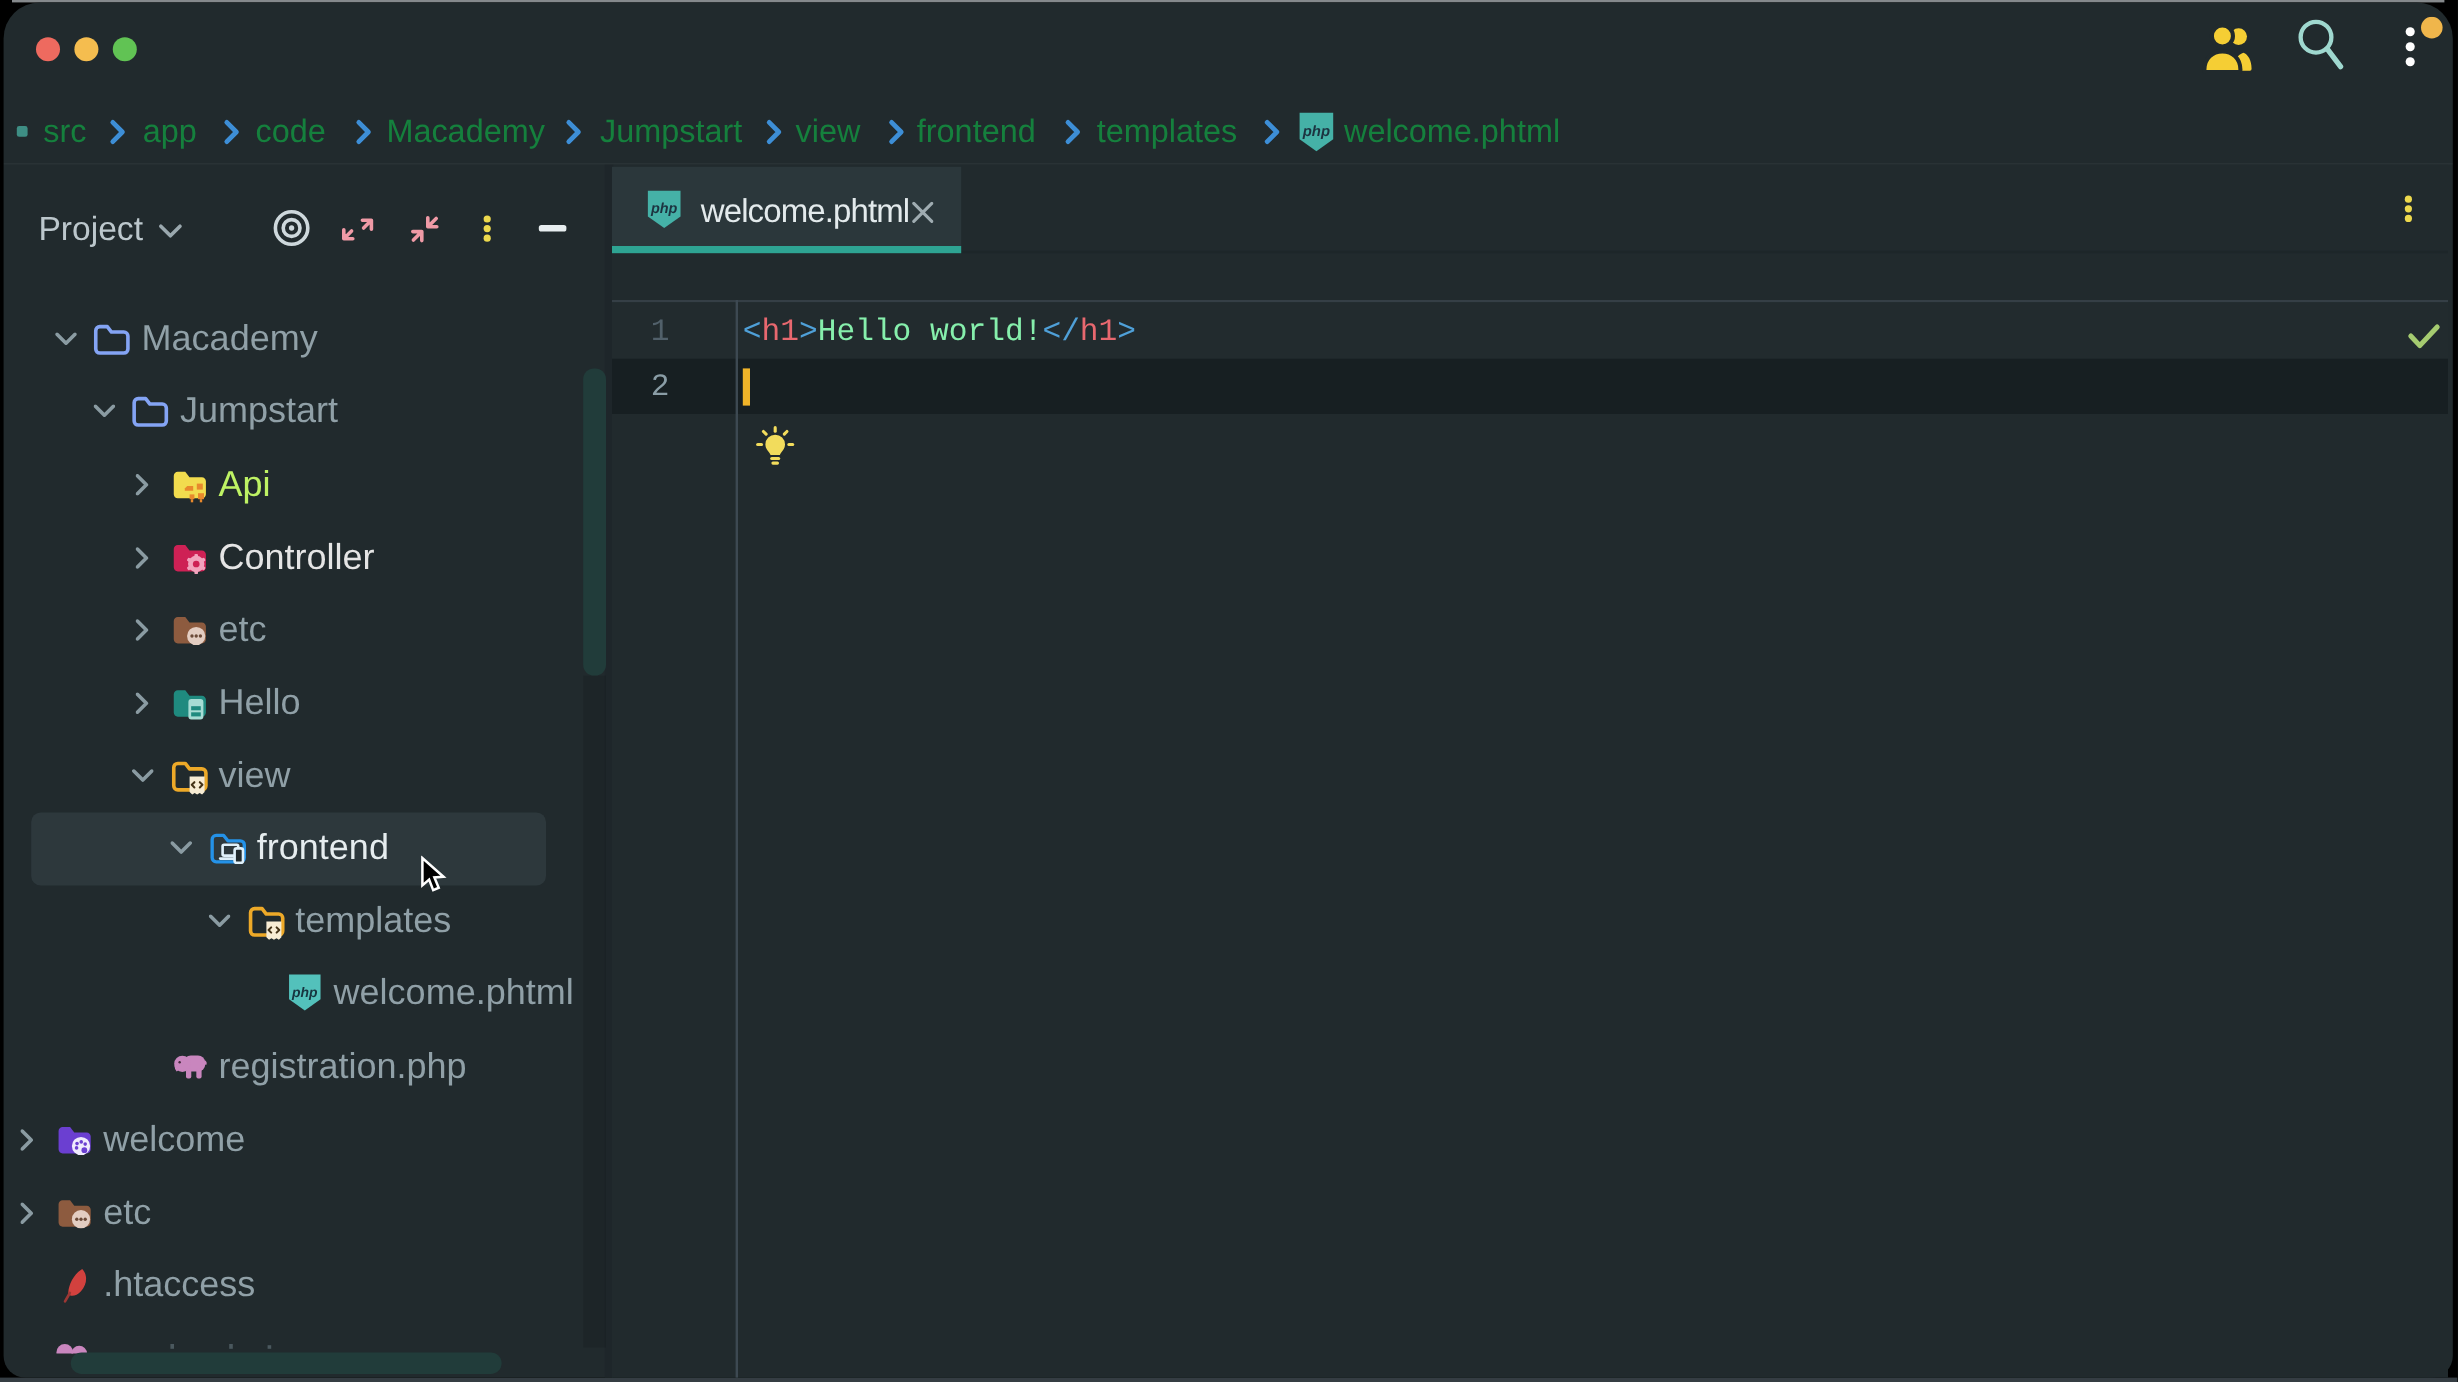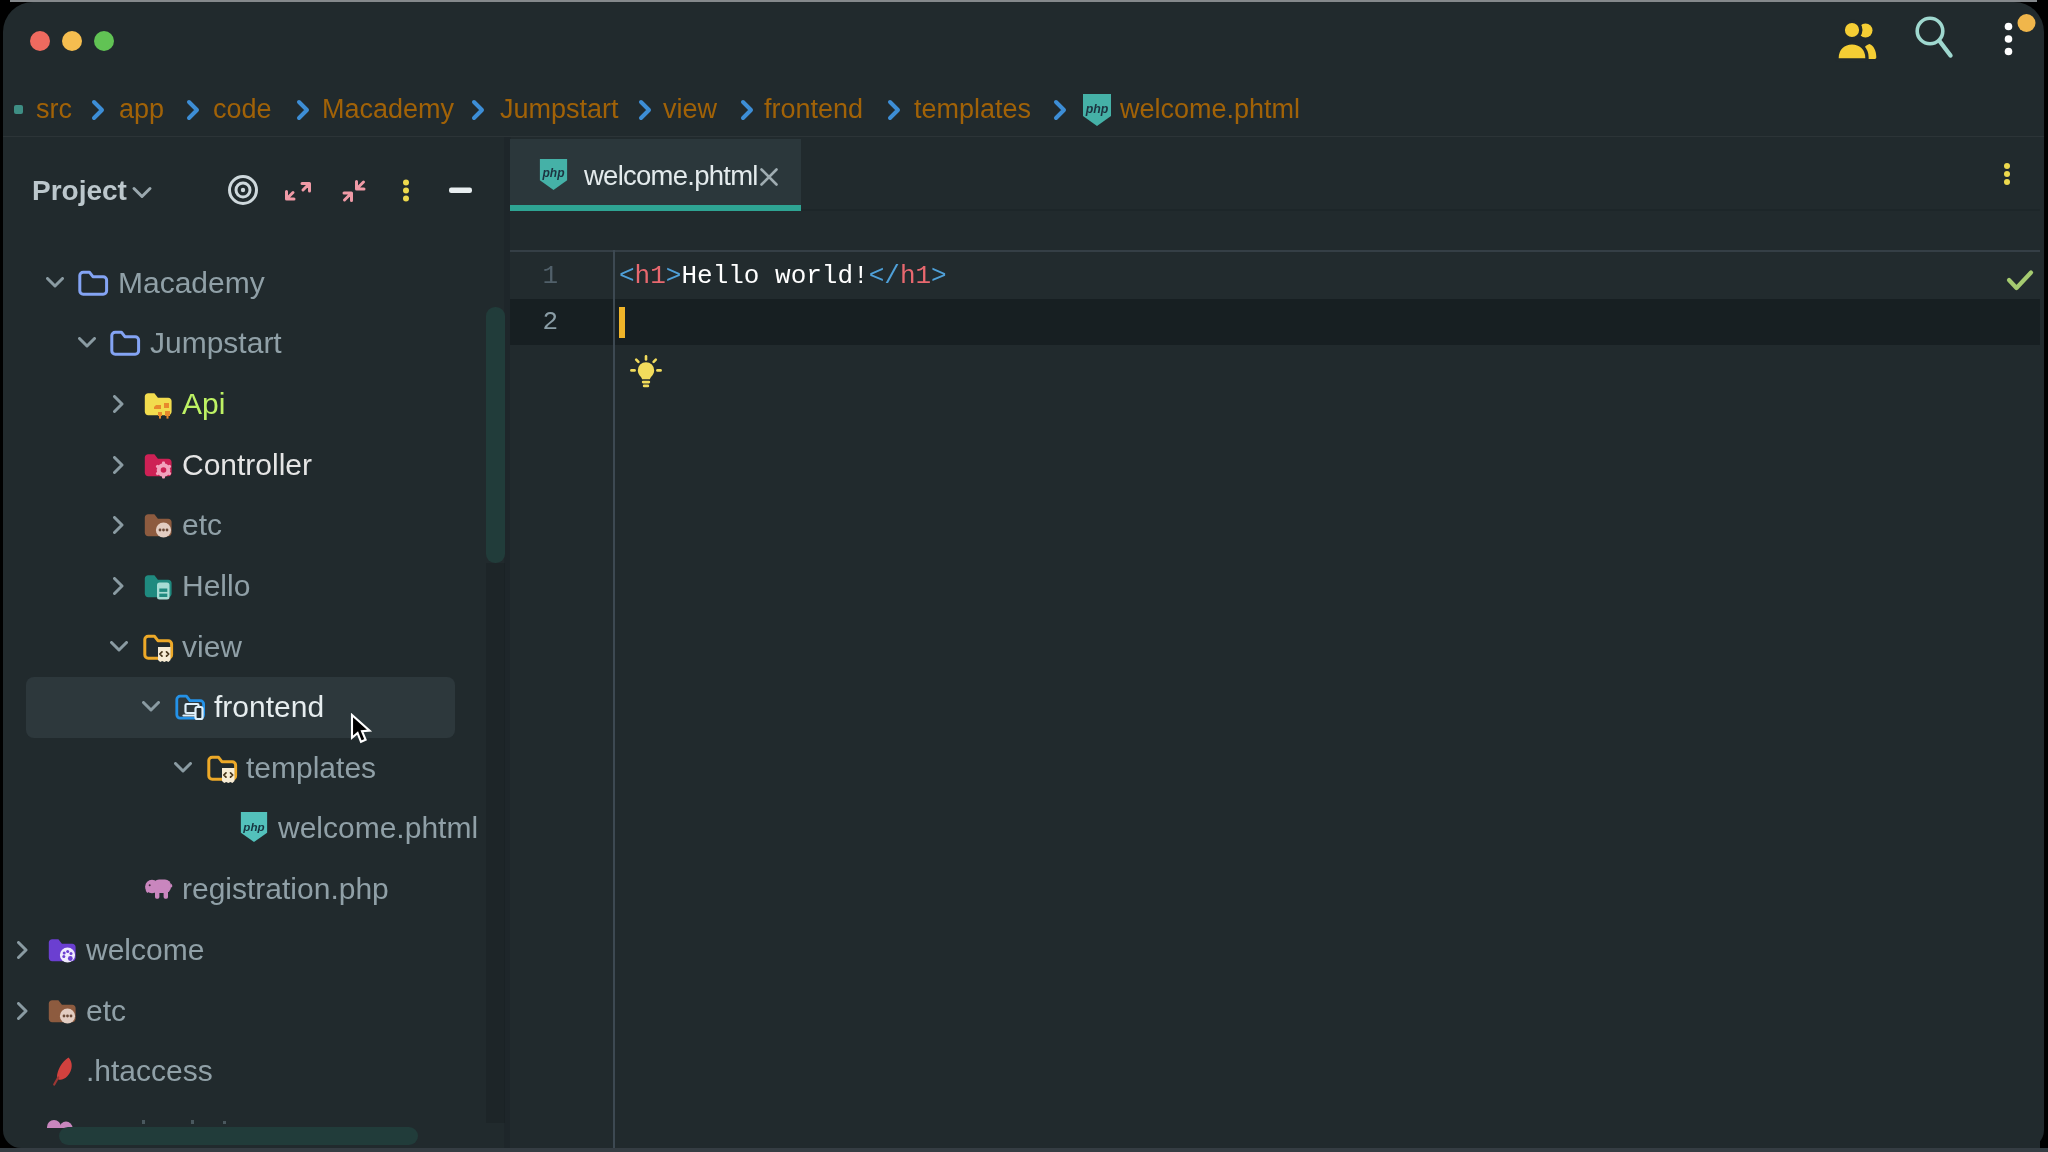--- a/index.html
+++ b/index.html
@@ -6,21 +6,21 @@
 #win{position:absolute;left:3px;top:2px;width:2041px;height:1146px;background:#212a2d;border-radius:30px 30px 18px 18px}
 
 #tabbar{position:absolute;left:510px;top:137px;width:1530px;height:73px;background:#212a2d}
 #tab{position:absolute;left:510px;top:139px;width:291px;height:66px;background:#2b373b}
 #tabul{position:absolute;left:510px;top:205px;width:291px;height:6px;background:#2ea493}
 #editor{position:absolute;left:510px;top:210px;width:1530px;height:938px;background:#212a2d}
 #esep{position:absolute;left:510px;top:250px;width:1530px;height:1.5px;background:#353f46}
 #line1{position:absolute;left:510px;top:252px;width:1530px;height:47px;background:#222b2e}
 #caretrow{position:absolute;left:510px;top:299px;width:1530px;height:46px;background:#171f22}
 #gutline{position:absolute;left:613px;top:250px;width:1.5px;height:898px;background:#3d4952}
-.crumb{position:absolute;top:91px;height:36px;line-height:36px;font-size:27px;color:#a16207;white-space:pre}
+.crumb{position:absolute;top:91px;height:36px;line-height:36px;font-size:27px;color:#15803d;white-space:pre}
 .tree{position:absolute;height:40px;line-height:40px;font-size:30px;color:#90a0a7;white-space:pre}
 .mono{font-family:"Liberation Mono",monospace;font-size:26px;line-height:46px;white-space:pre}
 </style></head><body>
 <div id="below"></div>
 <div class="abs" style="left:10px;top:0;width:2027px;height:2px;background:#85898c"></div>
 <div id="win"></div>
 
 <svg class="abs" style="left:20px;top:21px" width="104" height="40">
  <circle cx="20" cy="20" r="10" fill="#ee6a5f"></circle>
  <circle cx="52" cy="20" r="10" fill="#f5bd4f"></circle>
@@ -68,21 +68,21 @@
   <path d="M655 3 l8 8 l-8 8"></path>
   <path d="M802 3 l8 8 l-8 8"></path>
   <path d="M968 3 l8 8 l-8 8"></path>
  </g>
 </svg>
 <svg class="abs" style="left:1081px;top:92px" width="32" height="36" viewBox="0 0 16 18">
  <path d="M1 1 h14 v11 l-7 5 l-7-5 z" fill="#45b1a7"></path>
  <text x="8" y="10.5" font-size="6.2" font-style="italic" font-weight="bold" fill="#1c3340" text-anchor="middle" font-family="Liberation Sans">php</text>
 </svg>
 
-<span class="abs" style="left:32px;top:173px;font-size:28px;line-height:36px;font-weight:bold;color:#bcc7cc">Project</span>
+<span class="abs" style="left:32px;top:173px;font-size:28px;line-height:36px;font-weight:normal;color:#bcc7cc">Project</span>
 <svg class="abs" style="left:131px;top:185px" width="22" height="15">
     <path d="M3 3.5 l8 8 l8-8" stroke="#9aa8ae" stroke-width="3" fill="none" stroke-linecap="round" stroke-linejoin="round"></path>
   </svg>
 <svg class="abs" style="left:225px;top:172px" width="260" height="38" viewBox="0 0 260 38">
  <g stroke="#ced8dc" fill="none">
   <circle cx="18" cy="18" r="13.5" stroke-width="3"></circle>
   <circle cx="18" cy="18" r="7" stroke-width="3"></circle>
  </g>
  <circle cx="18" cy="18" r="2.2" fill="#ced8dc"></circle>
  <g stroke="#ef9aa6" stroke-width="3" fill="none" stroke-linecap="round" stroke-linejoin="round">
@@ -126,21 +126,21 @@
  <g fill="#edd94d">
       <circle cx="9" cy="8" r="3"></circle>
       <circle cx="9" cy="16" r="3"></circle>
       <circle cx="9" cy="24" r="3"></circle>
     </g>
 </svg>
 
 <div class="abs mono" style="left:500px;top:253px;width:58px;text-align:right;color:#51606a">1</div>
 <div class="abs mono" style="left:500px;top:299px;width:58px;text-align:right;color:#8a9da6">2</div>
 
-<div class="abs mono" style="left:619px;top:253px"><span style="color:#4fa0d8">&lt;</span><span style="color:#e8686f">h1</span><span style="color:#4fa0d8">&gt;</span><span style="color:#ffffff">Hello world!</span><span style="color:#4fa0d8">&lt;/</span><span style="color:#e8686f">h1</span><span style="color:#4fa0d8">&gt;</span></div>
+<div class="abs mono" style="left:619px;top:253px"><span style="color:#4fa0d8">&lt;</span><span style="color:#e8686f">h1</span><span style="color:#4fa0d8">&gt;</span><span style="color:#86efac">Hello world!</span><span style="color:#4fa0d8">&lt;/</span><span style="color:#e8686f">h1</span><span style="color:#4fa0d8">&gt;</span></div>
 
 <div class="abs" style="left:619px;top:307px;width:6px;height:31px;background:#f0b429"></div>
 
 <svg class="abs" style="left:629px;top:355px" width="34" height="34" viewBox="0 0 17 17">
  <g fill="#f2dc5c">
   <path d="M8.5 3.6 a4.1 4.1 0 0 1 4.1 4.1 c0 1.6-.9 2.4-1.5 3.2 -.35.45-.55.8-.65 1.2 h-3.9 c-.1-.4-.3-.75-.65-1.2 -.6-.8-1.5-1.6-1.5-3.2 a4.1 4.1 0 0 1 4.1-4.1z"></path>
   <rect x="6.4" y="12.9" width="4.2" height="1.3" rx="0.65"></rect>
   <rect x="6.9" y="14.8" width="3.2" height="1.3" rx="0.65"></rect>
  </g>
  <g stroke="#f2dc5c" stroke-width="1.3" stroke-linecap="round">

